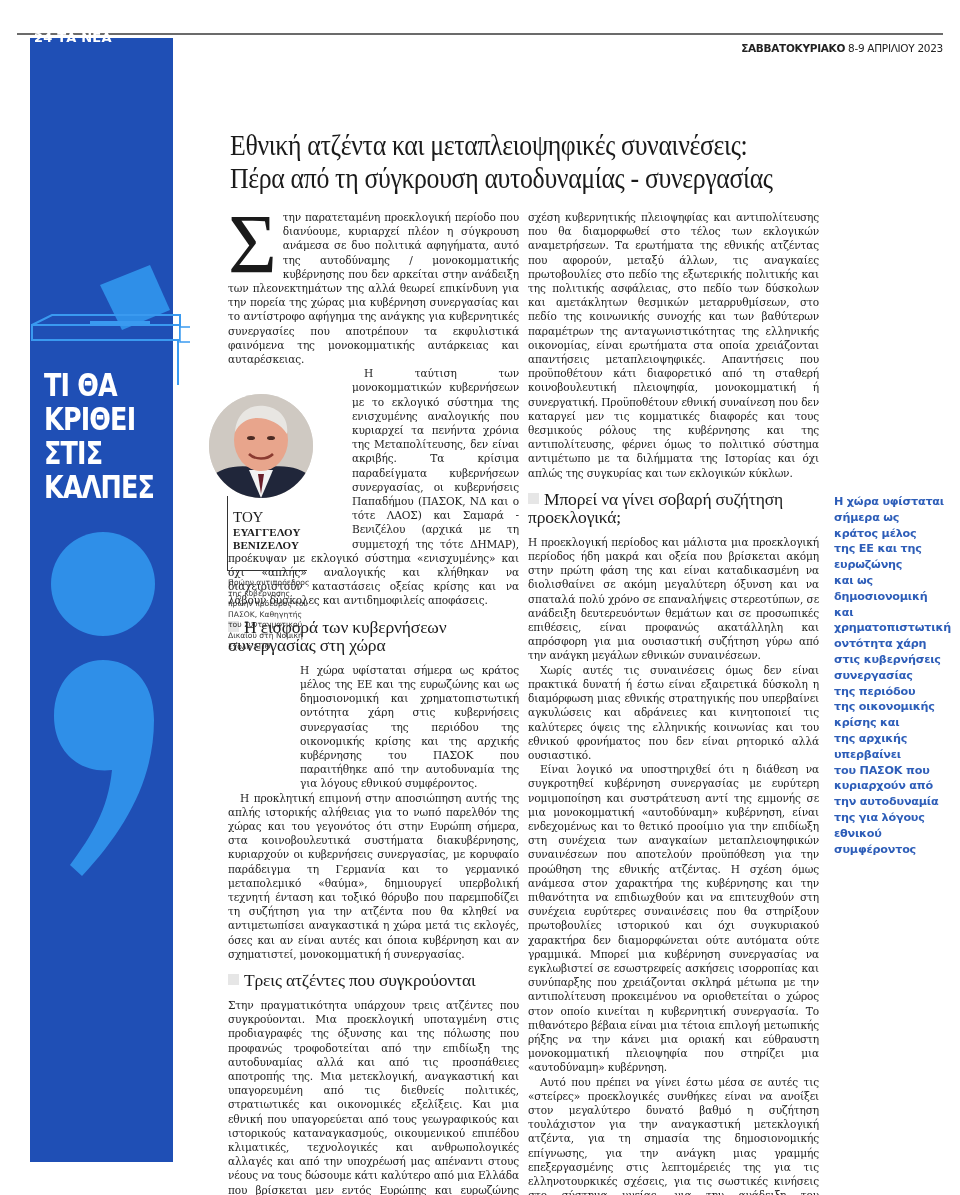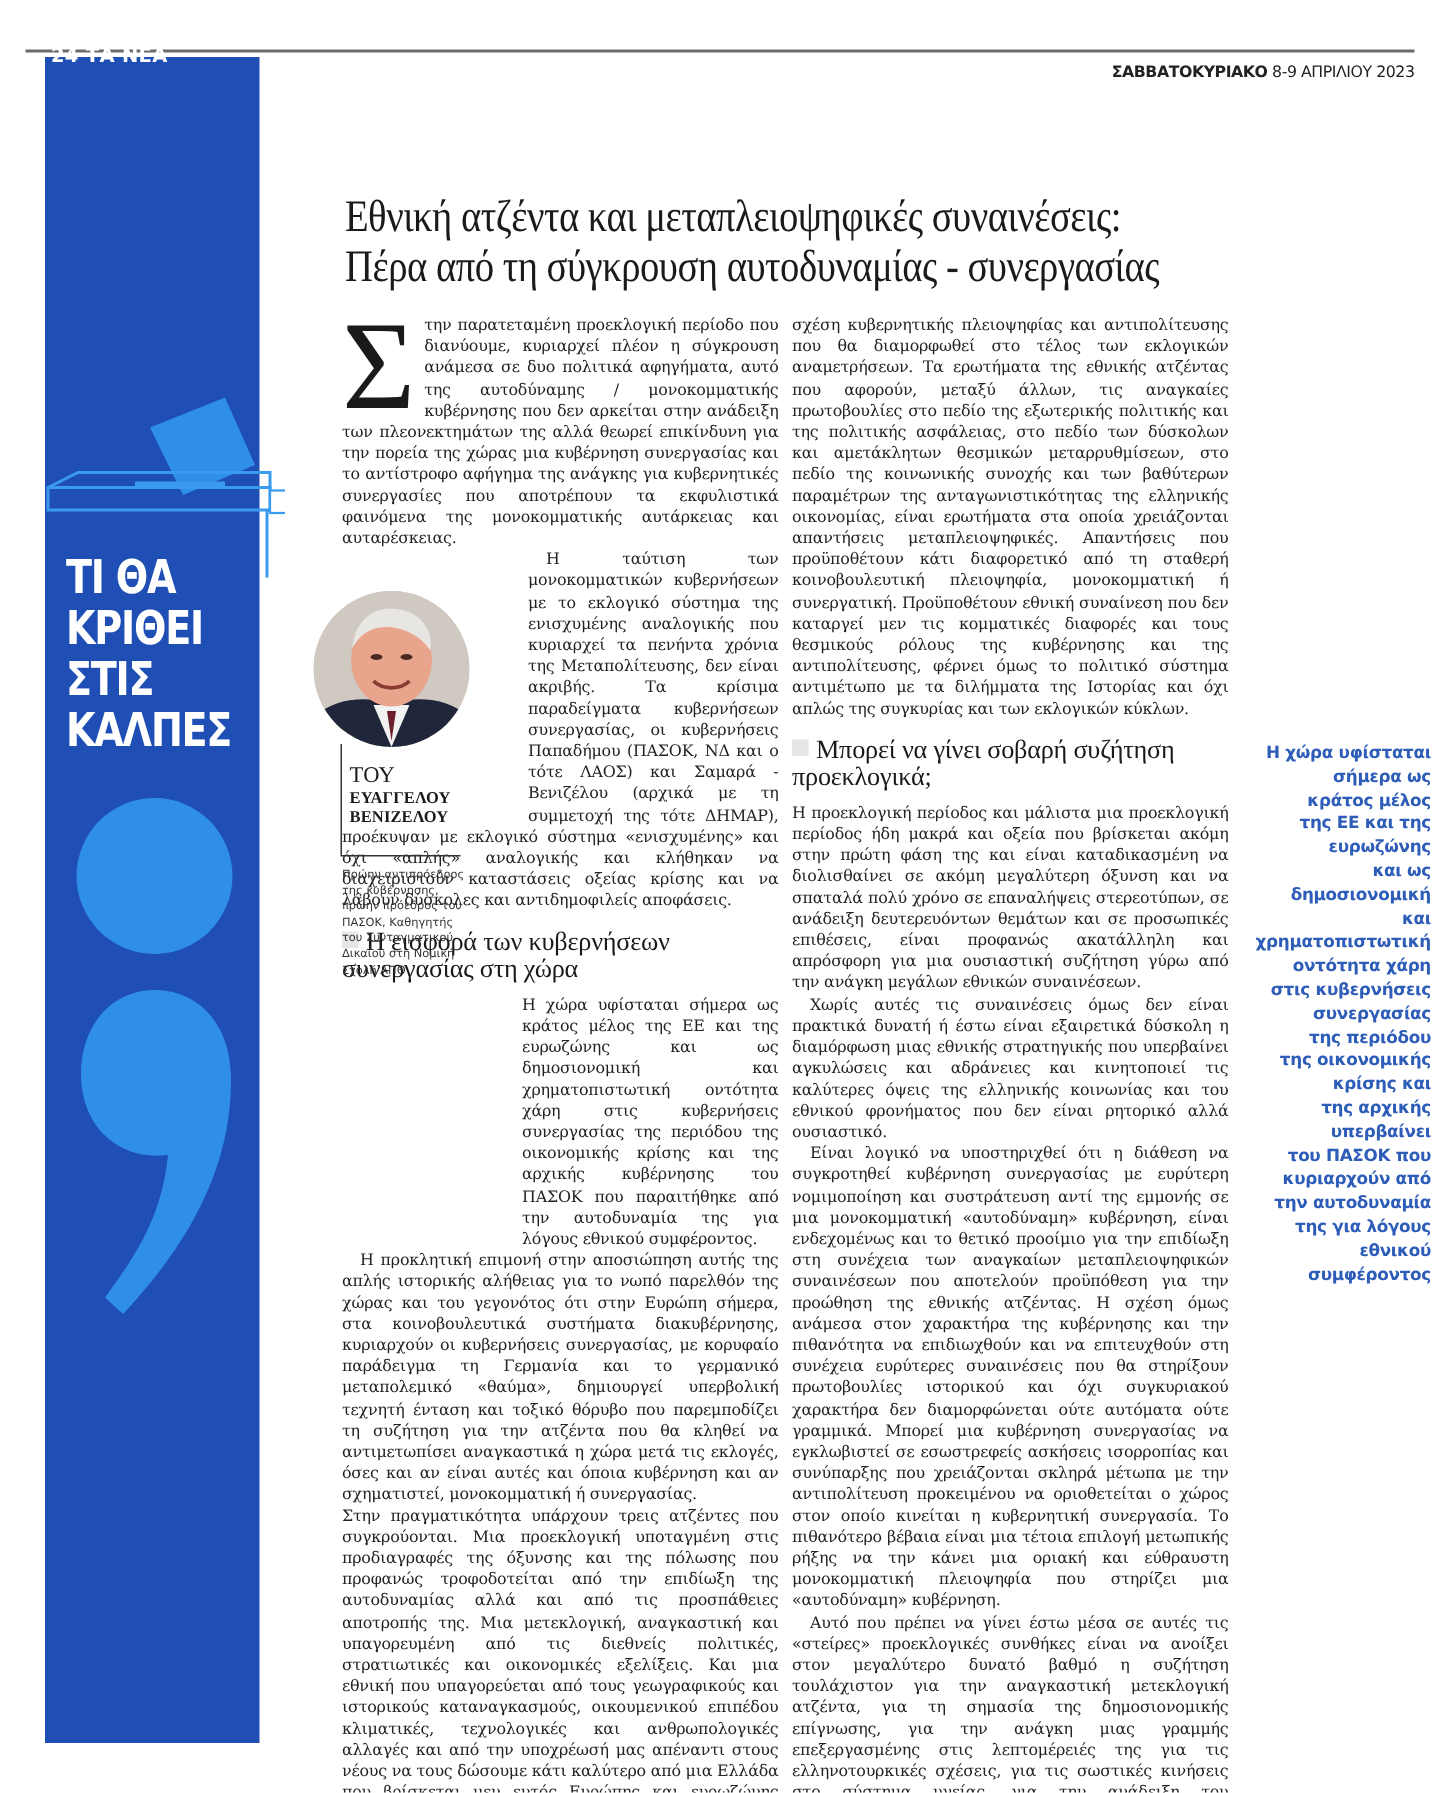--- a/index.html
+++ b/index.html
@@ -40,21 +40,21 @@
   .author-box { position: absolute; left: 209px; top: 394px; width: 110px; }
   .avatar { width: 104px; height: 104px; border-radius: 50%; overflow: hidden; position: relative; background: #d8d5d0; }
   .byline-bar { position: absolute; left: 227px; top: 496px; width: 1px; height: 74px; background: #333; }
   .byline { position: absolute; left: 233px; top: 509px; font-family: "Liberation Serif", serif; color: #1a1a1a; }
   .byline .tou { font-size: 15px; letter-spacing: 0.2px; }
   .byline .name { font-size: 11px; font-weight: bold; line-height: 13px; letter-spacing: 0.1px; }
   .byline-rule { position: absolute; left: 227px; top: 570px; width: 80px; height: 1px; background: #333; }
   .bio { position: absolute; left: 228px; top: 578px; width: 84px; font-family: "DejaVu Sans", sans-serif; font-size: 7.6px; line-height: 10.6px; color: #333; }
 
   .pull-quote { position: absolute; left: 834px; top: 494px; width: 120px; font-family: "DejaVu Sans", sans-serif; font-weight: bold; color: #2d5db8; font-size: 11.2px; line-height: 15.8px; letter-spacing: -0.2px; }
-  .pull-quote div { white-space: nowrap; text-align: right; }
+  .pull-quote div { white-space: nowrap; }
 </style>
 </head>
 <body>
 
 <div class="top-rule"></div>
 
 <div class="blue-strip"></div>
 <div class="page-num">24 ΤΑ ΝΕΑ</div>
 
 <svg class="ballot-svg" width="160" height="140" viewBox="0 0 160 140">
@@ -85,22 +85,23 @@
 
 <div class="headline">
   <div>Εθνική ατζέντα και μεταπλειοψηφικές συναινέσεις:</div>
   <div>Πέρα από τη σύγκρουση αυτοδυναμίας - συνεργασίας</div>
 </div>
 
 <div class="col col-left">
   <p class="noindent"><span class="dropcap">Σ</span><span>την παρατεταμένη προεκλογική περίοδο που διανύουμε, κυριαρχεί πλέον η σύγκρουση ανάμεσα σε δυο πολιτικά αφηγήματα, αυτό της αυτοδύναμης / μονοκομματικής κυβέρνησης που δεν αρκείται στην ανάδειξη των πλεονεκτημάτων της αλλά θεωρεί επικίνδυνη για την πορεία της χώρας μια κυβέρνηση συνεργασίας και το αντίστροφο αφήγημα της ανάγκης για κυβερνητικές συνεργασίες που αποτρέπουν τα εκφυλιστικά φαινόμενα της μονοκομματικής αυτάρκειας και αυταρέσκειας.</span></p>
   <p><span class="float-spacer" style="margin-top:22px;"></span><span>Η ταύτιση των μονοκομματικών κυβερνήσεων με το εκλογικό σύστημα της ενισχυμένης αναλογικής που κυριαρχεί τα πενήντα χρόνια της Μεταπολίτευσης, δεν είναι ακριβής. Τα κρίσιμα παραδείγματα κυβερνήσεων συνεργασίας, οι κυβερνήσεις Παπαδήμου (ΠΑΣΟΚ, ΝΔ και ο τότε ΛΑΟΣ) και Σαμαρά - Βενιζέλου (αρχικά με τη συμμετοχή της τότε ΔΗΜΑΡ), προέκυψαν με εκλογικό σύστημα «ενισχυμένης» και όχι «απλής» αναλογικής και κλήθηκαν να διαχειριστούν καταστάσεις οξείας κρίσης και να λάβουν δύσκολες και αντιδημοφιλείς αποφάσεις.</span></p>
   <div class="subhead" style=""><span class="bullet"></span><span>Η εισφορά των κυβερνήσεων συνεργασίας στη χώρα</span></div>
-  <p class="noindent" style="margin-left:120px;">Η χώρα υφίσταται σήμερα ως κράτος μέλος της ΕΕ και της ευρωζώνης και ως δημοσιονομική και χρηματοπιστωτική οντότητα χάρη στις κυβερνήσεις συνεργασίας της περιόδου της οικονομικής κρίσης και της αρχικής κυβέρνησης του ΠΑΣΟΚ που παραιτήθηκε από την αυτοδυναμία της για λόγους εθνικού συμφέροντος.</p>
+  <p class="noindent" style="margin-left:72px;">Η χώρα υφίσταται σήμερα ως κράτος μέλος της ΕΕ και της ευρωζώνης και ως δημοσιονομική και χρηματοπιστωτική οντότητα χάρη στις κυβερνήσεις συνεργασίας της περιόδου της οικονομικής κρίσης και της αρχικής κυβέρνησης του ΠΑΣΟΚ που παραιτήθηκε από την αυτοδυναμία της για λόγους εθνικού συμφέροντος.</p>
   <p>Η προκλητική επιμονή στην αποσιώπηση αυτής της απλής ιστορικής αλήθειας για το νωπό παρελθόν της χώρας και του γεγονότος ότι στην Ευρώπη σήμερα, στα κοινοβουλευτικά συστήματα διακυβέρνησης, κυριαρχούν οι κυβερνήσεις συνεργασίας, με κορυφαίο παράδειγμα τη Γερμανία και το γερμανικό μεταπολεμικό «θαύμα», δημιουργεί υπερβολική τεχνητή ένταση και τοξικό θόρυβο που παρεμποδίζει τη συζήτηση για την ατζέντα που θα κληθεί να αντιμετωπίσει αναγκαστικά η χώρα μετά τις εκλογές, όσες και αν είναι αυτές και όποια κυβέρνηση και αν σχηματιστεί, μονοκομματική ή συνεργασίας.</p>
+  <div class="subhead"><span class="bullet"></span><span>Τρεις ατζέντες που συγκρούονται</span></div>
   <p class="noindent">Στην πραγματικότητα υπάρχουν τρεις ατζέντες που συγκρούονται. Μια προεκλογική υποταγμένη στις προδιαγραφές της όξυνσης και της πόλωσης που προφανώς τροφοδοτείται από την επιδίωξη της αυτοδυναμίας αλλά και από τις προσπάθειες αποτροπής της. Μια μετεκλογική, αναγκαστική και υπαγορευμένη από τις διεθνείς πολιτικές, στρατιωτικές και οικονομικές εξελίξεις. Και μια εθνική που υπαγορεύεται από τους γεωγραφικούς και ιστορικούς καταναγκασμούς, οικουμενικού επιπέδου κλιματικές, τεχνολογικές και ανθρωπολογικές αλλαγές και από την υποχρέωσή μας απέναντι στους νέους να τους δώσουμε κάτι καλύτερο από μια Ελλάδα που βρίσκεται μεν εντός Ευρώπης και ευρωζώνης αλλά είναι καθηλωμένη στις τελευταίες θέσεις όλων των κρίσιμων κατατάξεων.</p>
 
 </div>
 
 <div class="author-box">
   <div class="avatar">
     <svg width="104" height="104" viewBox="0 0 104 104">
       <rect width="104" height="104" fill="#cfc9c2"></rect>
       <path d="M 0 104 L 0 84 C 14 72 30 70 52 74 C 74 70 90 72 104 84 L 104 104 Z" fill="#20263a"></path>
       <path d="M 40 76 L 52 104 L 64 76 Z" fill="#f2f2f2"></path>

